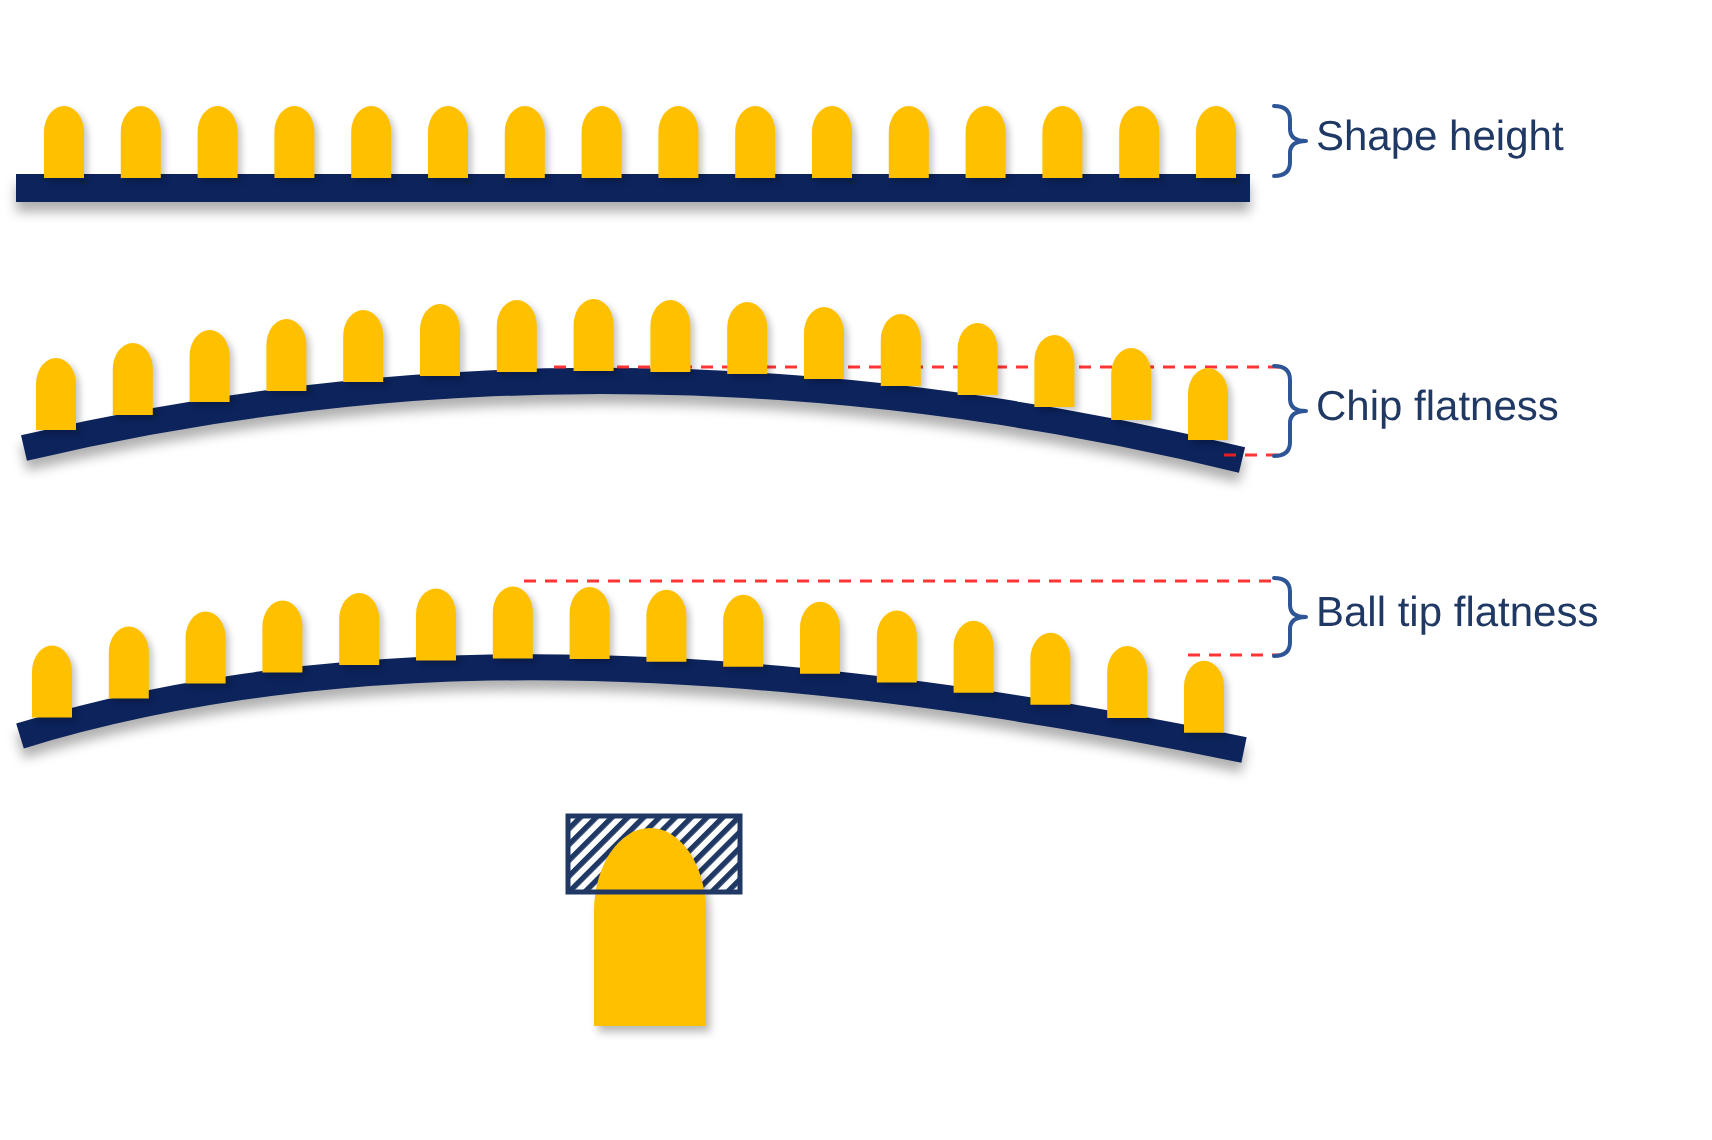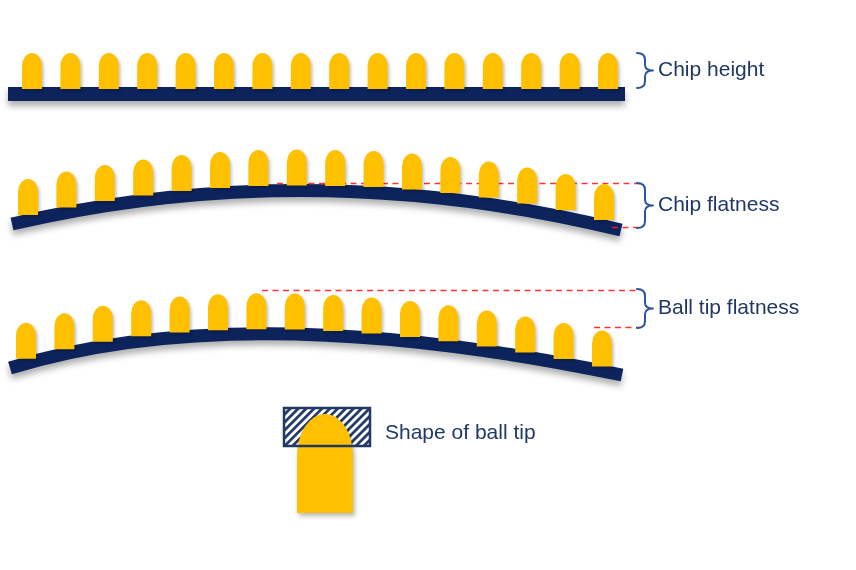--- a/index.html
+++ b/index.html
@@ -115,17 +115,16 @@
       <path class="brace" d="M 637,289 Q 645,289 645,296 L 645,302.5 Q 645,308.5 653,308.5 Q 645,308.5 645,314.5 L 645,321 Q 645,328 637,328"></path>
     </g>
 
     <g>
       <rect x="284" y="408" width="86" height="38" fill="url(#hatch)"></rect>
       <path id="big-ball" class="ball sh-soft" d="M 297.0 513 L 297.0 456.0 A 28 42 0 0 1 353.0 456.0 L 353.0 513 Z"></path>
       <rect class="hatch-border" x="284" y="408" width="86" height="38"></rect>
     </g>
   </svg>
 
-  <div class="label" style="left:658px;top:56px">Chip height</div>
+  <div class="label" style="left:658px;top:56px">Shape height</div>
   <div class="label" style="left:658px;top:294px">Ball tip flatness</div>
   <div class="label" style="left:658px;top:191px">Chip flatness</div>
-  <div class="label" style="left:385px;top:419px">Shape of ball tip</div>
 </div>
 
 </body></html>

